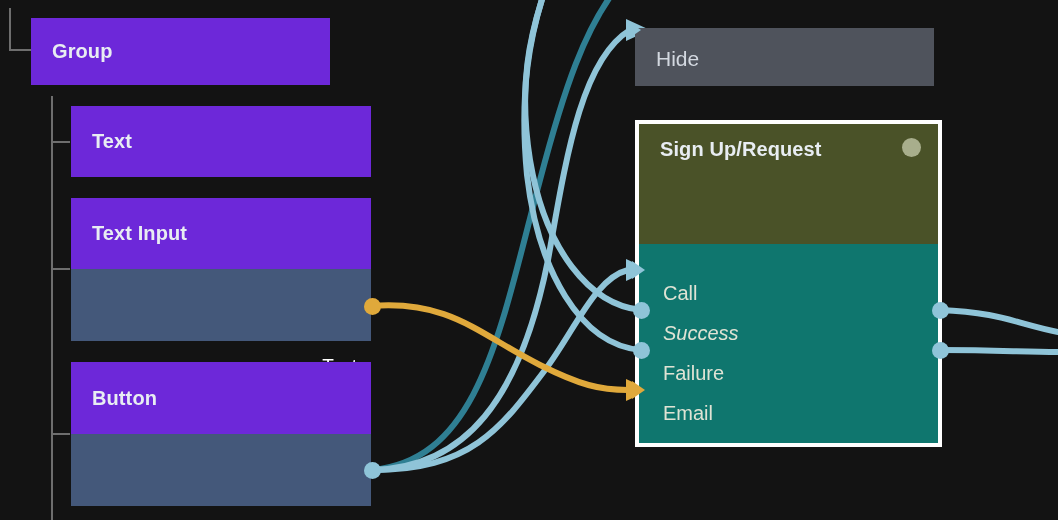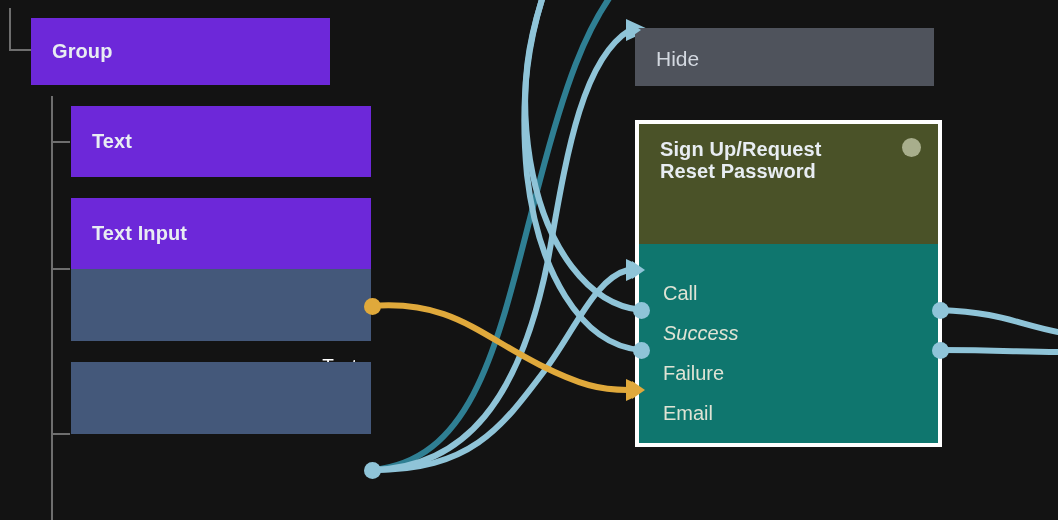--- a/index.html
+++ b/index.html
@@ -191,35 +191,37 @@
     <div class="node-header" style="height:71px;">
       <span class="node-title">Text Input</span>
     </div>
     <div class="node-body" style="height:72px;">
       <span class="port-row" style="top:97px; right:14px; transform:translateY(-50%);">Text</span>
     </div>
   </div>
   <span class="port-dot" style="left:364px; top:298px; background:#e0a93b;"></span>
 
   <div class="node blue-node" style="left:71px; top:362px; width:300px; height:144px;">
+    <div class="node-header" style="height:72px;">
+      <span class="node-title">Button</span>
+    </div>
     <div class="node-body" style="height:72px;">
       
     </div>
   </div>
   <span class="port-dot" style="left:364px; top:462px; background:#8fc4d8;"></span>
 
   <div class="node grey-node" style="left:635px; top:0px; width:299px; height:58px;margin-top:28px;">
     <span class="hide-label" style="top:19px;">Hide</span>
   </div>
   <span class="port-arrow" style="left:628px; top:21px; border-left:13px solid #8fc4d8;"></span>
 
   <div class="node green-node" style="left:635px; top:89px; width:307px; height:327px;margin-top:31px;">
     <div class="node-header" style="height:120px;">
       <span class="node-title">Sign Up/Request</span>
-      <span class="node-title">Reset Password</span>
       <span class="status-dot"></span>
     </div>
     <div class="node-body" style="height:199px;">
       <span class="green-port-label" style="top:49px;">Call</span>
       <span class="green-port-label" style="top:89px;font-style:italic;">Success</span>
       <span class="green-port-label" style="top:129px;">Failure</span>
       <span class="green-port-label" style="top:169px;">Email</span>
     </div>
   </div>
 

